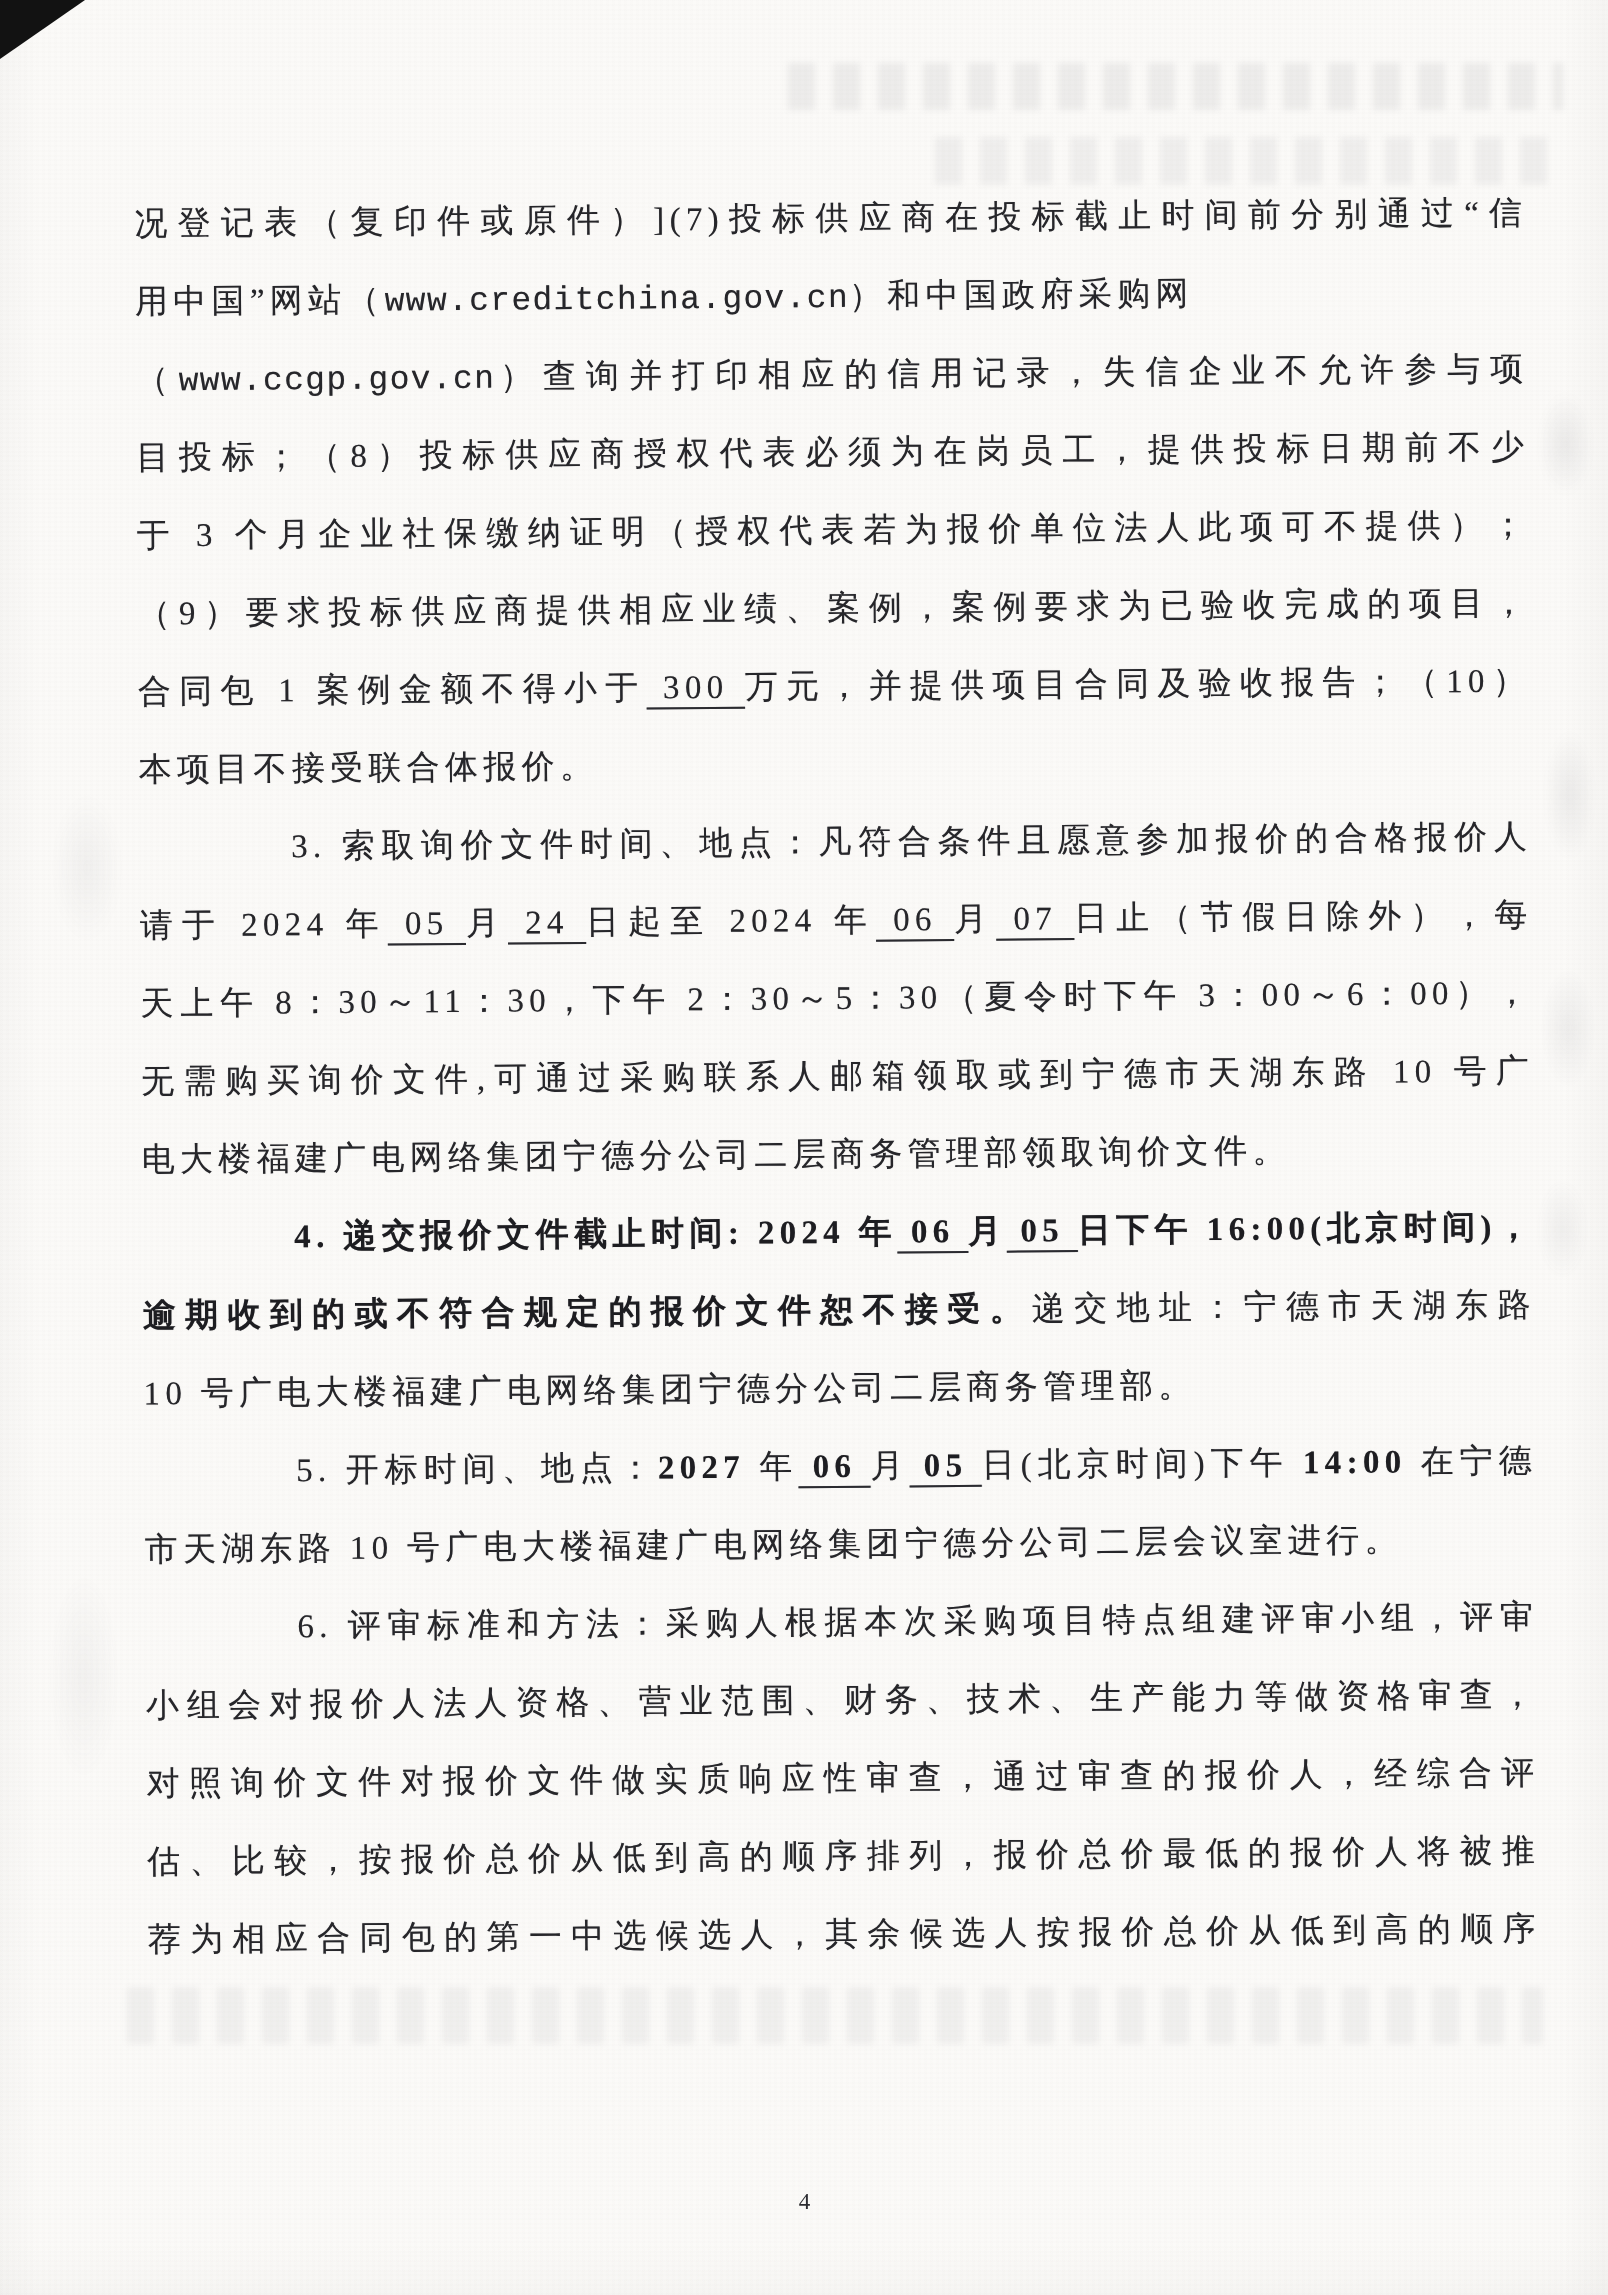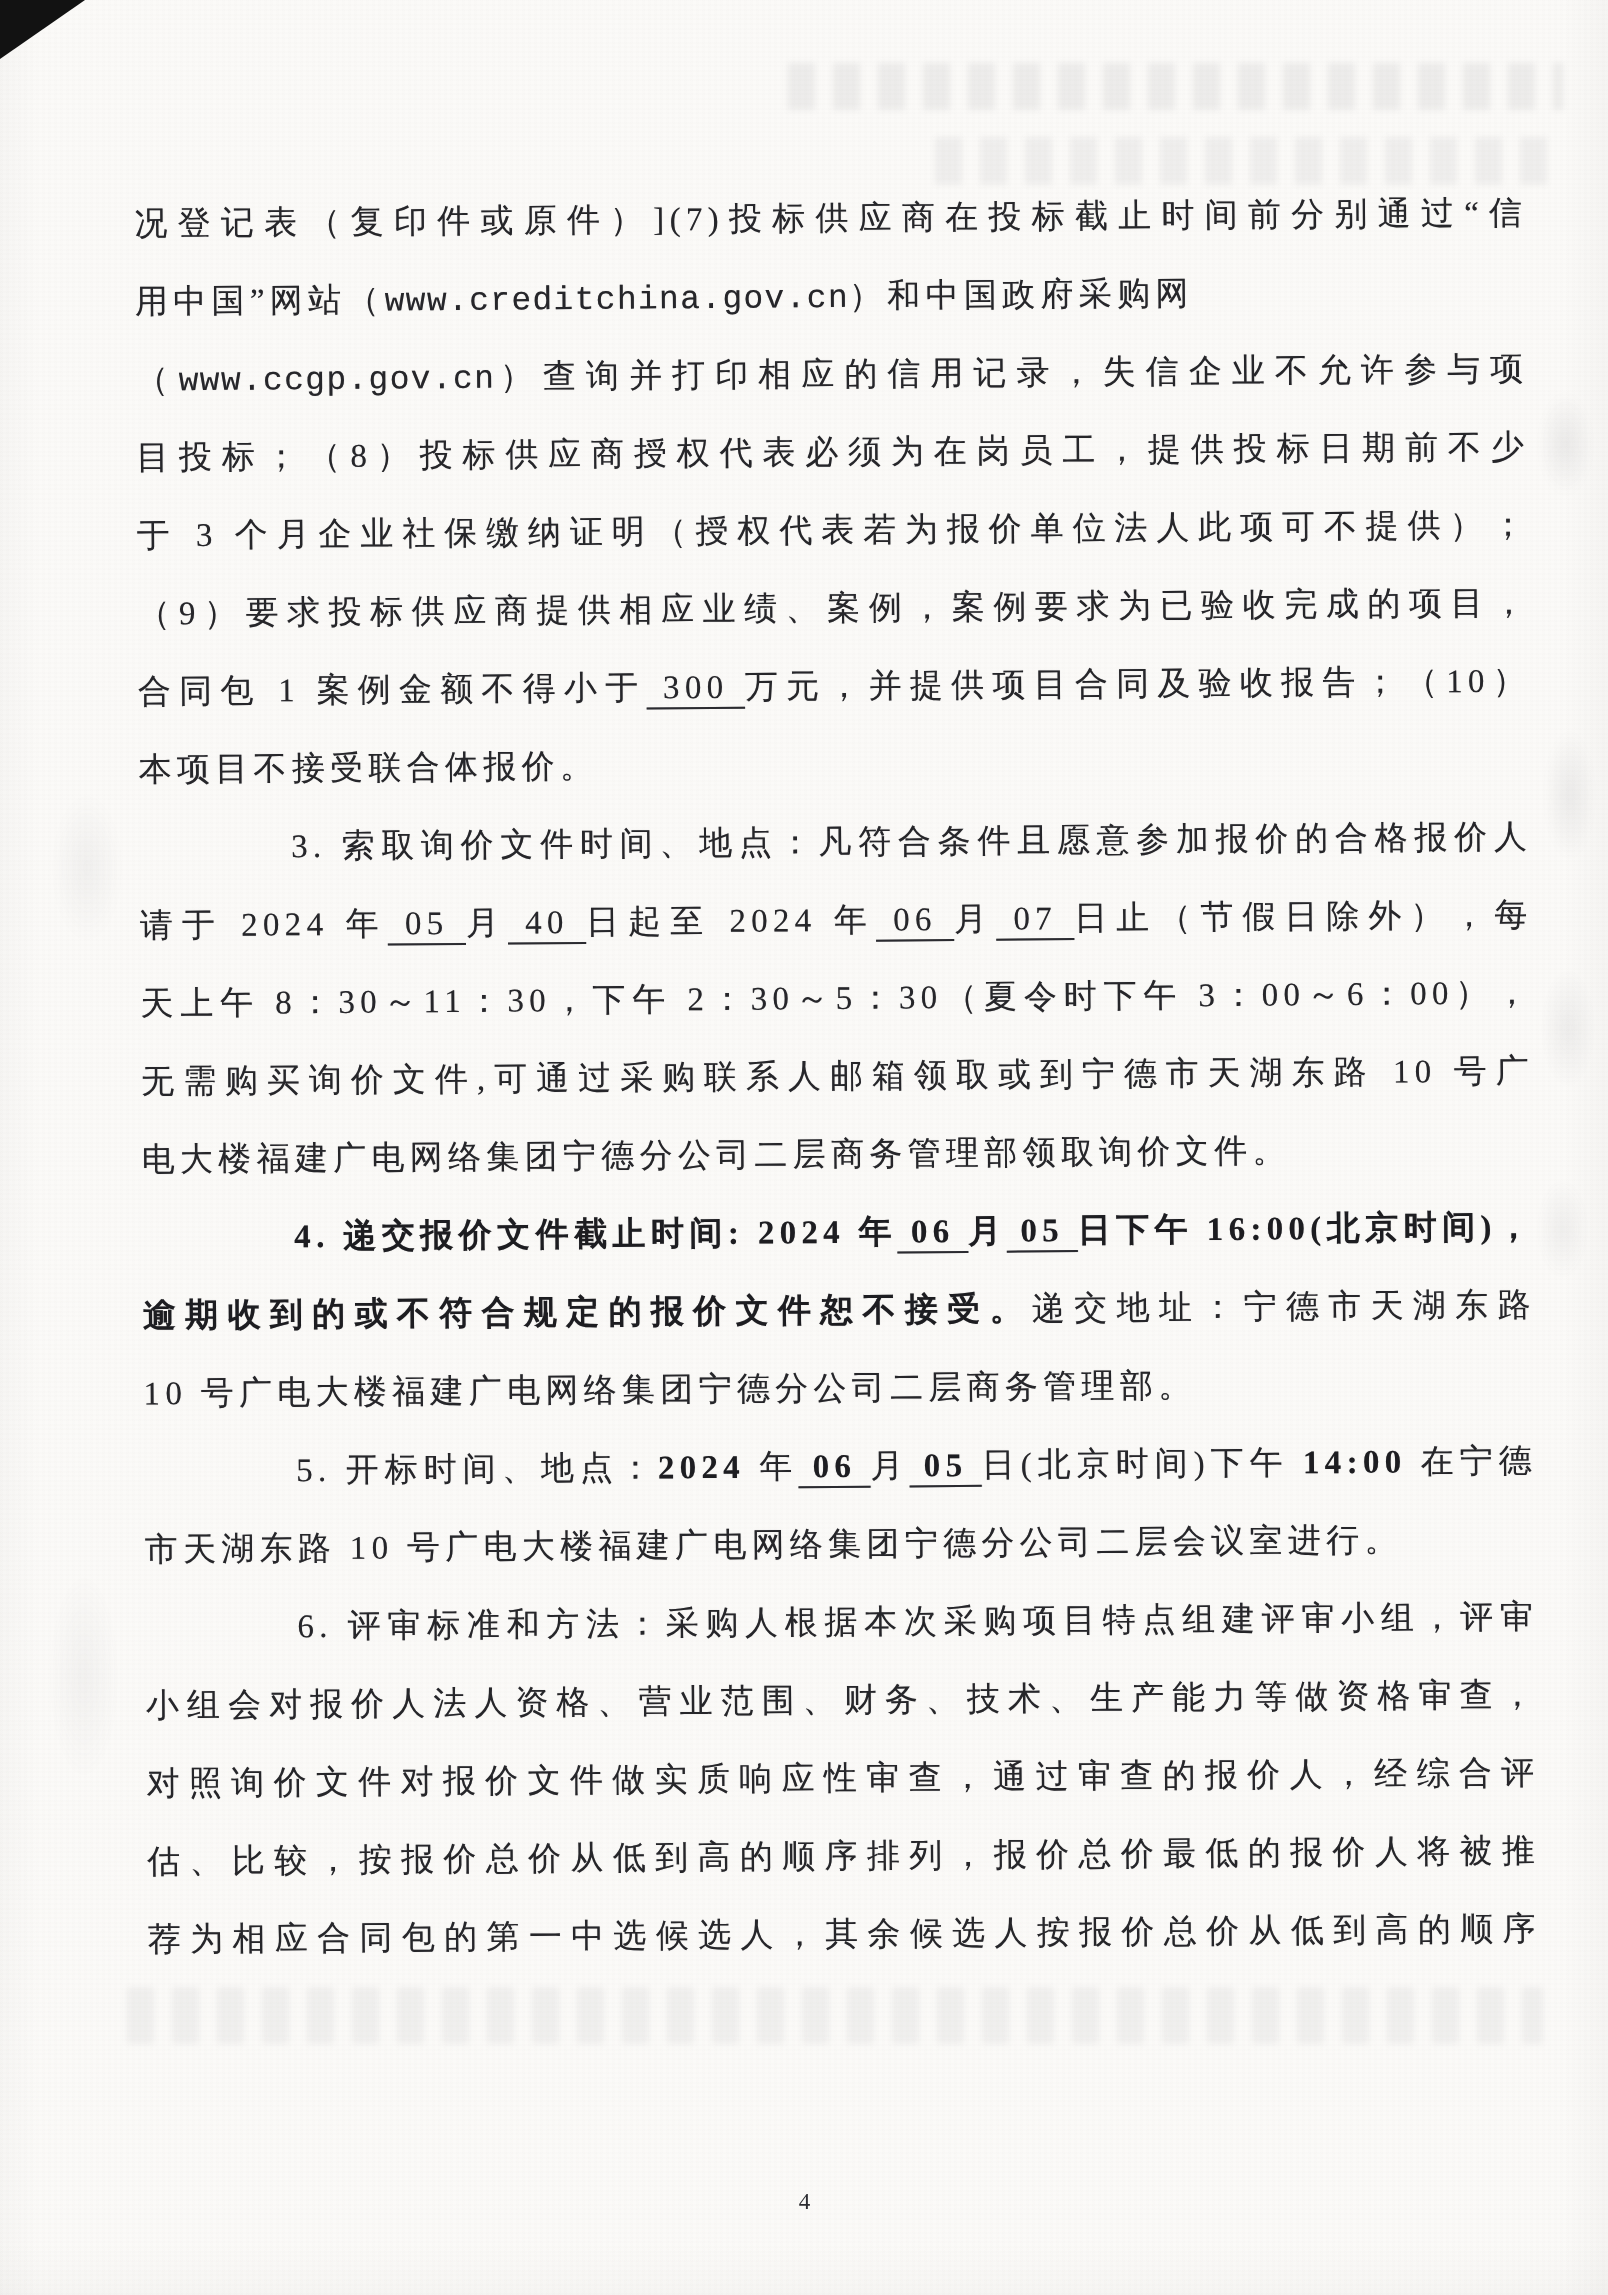--- a/index.html
+++ b/index.html
@@ -84,28 +84,28 @@
 <div class="textblock">
     <p class="line just"><span>况登记表（复印件或原件）](7)投标供应商在投标截止时间前分别通过“信</span></p>
     <p class="line"><span>用中国”网站（</span><span class="mono">www.creditchina.gov.cn</span><span>）和中国政府采购网</span></p>
     <p class="line just"><span>（</span><span class="mono">www.ccgp.gov.cn</span><span>）查询并打印相应的信用记录，失信企业不允许参与项</span></p>
     <p class="line just"><span>目投标；（8）投标供应商授权代表必须为在岗员工，提供投标日期前不少</span></p>
     <p class="line just"><span>于 3 个月企业社保缴纳证明（授权代表若为报价单位法人此项可不提供）；</span></p>
     <p class="line just"><span>（9）要求投标供应商提供相应业绩、案例，案例要求为已验收完成的项目，</span></p>
     <p class="line just"><span>合同包 1 案例金额不得小于</span><span class="u"> 300 </span><span>万元，并提供项目合同及验收报告；（10）</span></p>
     <p class="line"><span>本项目不接受联合体报价。</span></p>
     <p class="line just ind"><span>3. 索取询价文件时间、地点：凡符合条件且愿意参加报价的合格报价人</span></p>
-    <p class="line just"><span>请于 2024 年</span><span class="u"> 05 </span><span>月</span><span class="u"> 40 </span><span>日起至 2024 年</span><span class="u"> 06 </span><span>月</span><span class="u"> 07 </span><span>日止（节假日除外），每</span></p>
+    <p class="line just"><span>请于 2024 年</span><span class="u"> 05 </span><span>月</span><span class="u"> 24 </span><span>日起至 2024 年</span><span class="u"> 06 </span><span>月</span><span class="u"> 07 </span><span>日止（节假日除外），每</span></p>
     <p class="line just"><span>天上午 8：30～11：30，下午 2：30～5：30（夏令时下午 3：00～6：00），</span></p>
     <p class="line just"><span>无需购买询价文件,可通过采购联系人邮箱领取或到宁德市天湖东路 10 号广</span></p>
     <p class="line"><span>电大楼福建广电网络集团宁德分公司二层商务管理部领取询价文件。</span></p>
     <p class="line just ind b"><span>4. 递交报价文件截止时间: 2024 年</span><span class="u"> 06 </span><span>月</span><span class="u"> 05 </span><span>日下午 16:00(北京时间)，</span></p>
     <p class="line just"><span class="b">逾期收到的或不符合规定的报价文件恕不接受。</span><span>递交地址：宁德市天湖东路</span></p>
     <p class="line"><span>10 号广电大楼福建广电网络集团宁德分公司二层商务管理部。</span></p>
-    <p class="line just ind"><span>5. 开标时间、地点：</span><span class="b">2024</span><span> 年</span><span class="u b"> 06 </span><span>月</span><span class="u b"> 05 </span><span>日(北京时间)下午 </span><span class="b">14:00</span><span> 在宁德</span></p>
+    <p class="line just ind"><span>5. 开标时间、地点：</span><span class="b">2027</span><span> 年</span><span class="u b"> 06 </span><span>月</span><span class="u b"> 05 </span><span>日(北京时间)下午 </span><span class="b">14:00</span><span> 在宁德</span></p>
     <p class="line"><span>市天湖东路 10 号广电大楼福建广电网络集团宁德分公司二层会议室进行。</span></p>
     <p class="line just ind"><span>6. 评审标准和方法：采购人根据本次采购项目特点组建评审小组，评审</span></p>
     <p class="line just"><span>小组会对报价人法人资格、营业范围、财务、技术、生产能力等做资格审查，</span></p>
     <p class="line just"><span>对照询价文件对报价文件做实质响应性审查，通过审查的报价人，经综合评</span></p>
     <p class="line just"><span>估、比较，按报价总价从低到高的顺序排列，报价总价最低的报价人将被推</span></p>
     <p class="line just"><span>荐为相应合同包的第一中选候选人，其余候选人按报价总价从低到高的顺序</span></p>
   </div>
 
 <div class="pagenum">4</div>
 

